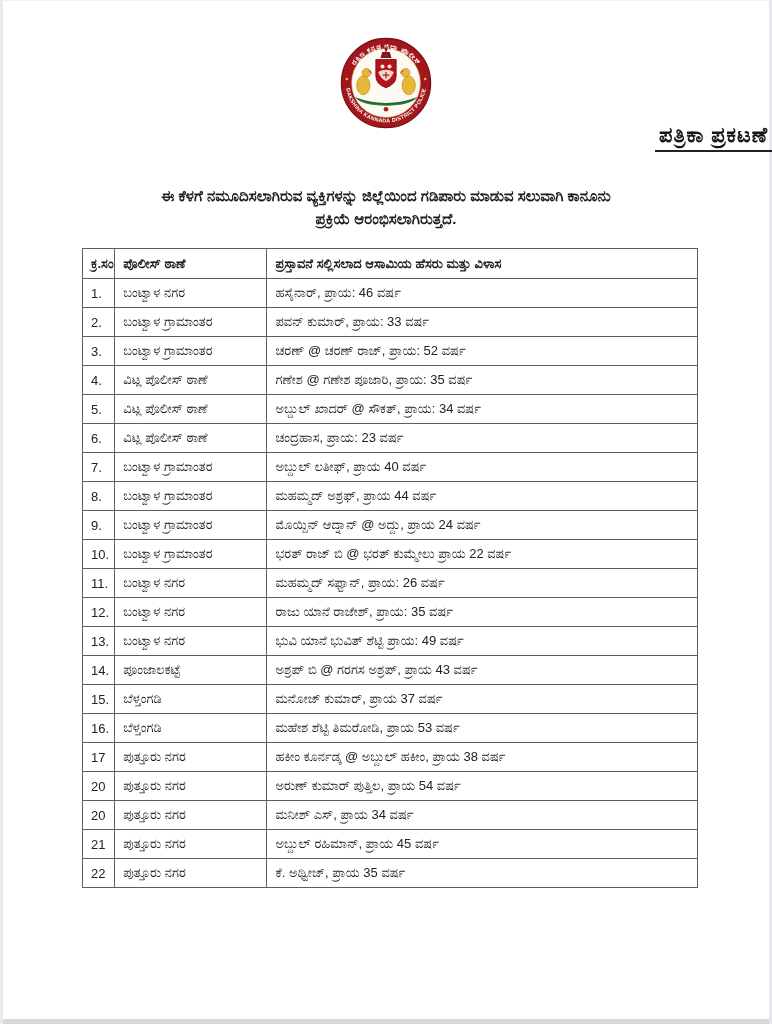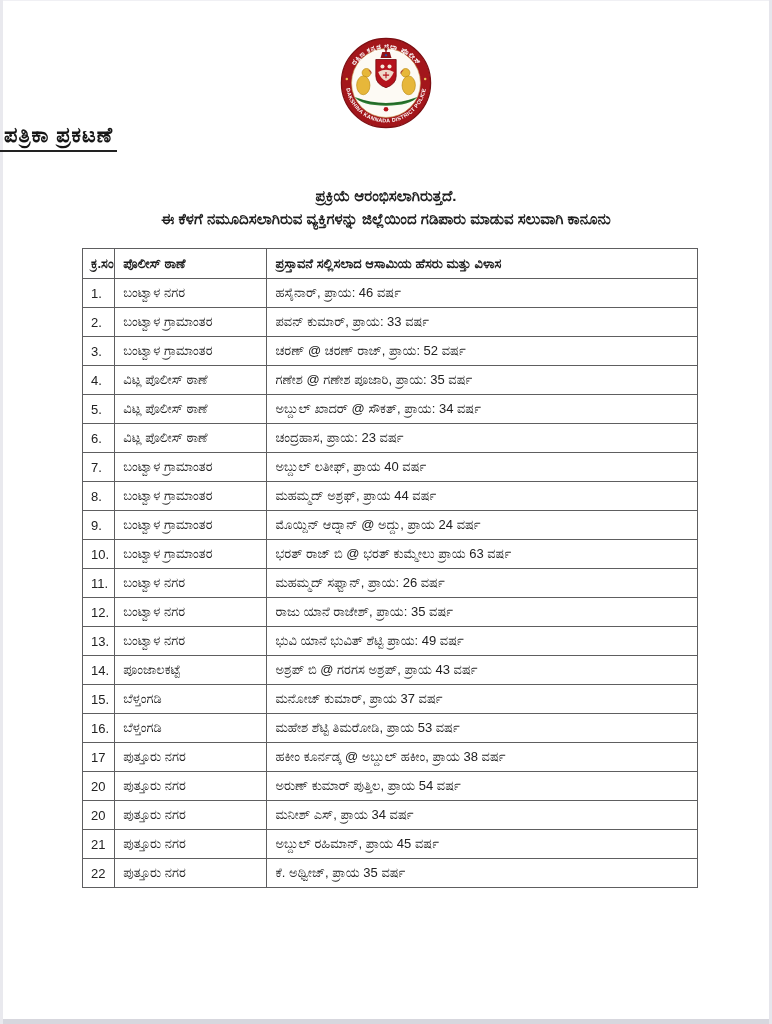--- a/index.html
+++ b/index.html
@@ -16,21 +16,21 @@
     background:#ffffff;
     box-shadow: inset 3px 0 0 #e9e9ee, inset -3px 0 0 #e6e6ec, inset 0 -5px 0 #d7d7de, inset 0 1px 0 #f0f0f4;
     overflow:hidden;
   }
   .seal-wrap {
     position:absolute; top:36px; left:0; width:100%;
     display:flex; justify-content:center;
   }
   .doc-title {
     position:absolute; top:123px; left:0; width:100%;
-    text-align:left;
+    text-align:right;
     font-size:21px; font-weight:bold; letter-spacing:1px;
     color:#161616;
   }
   .doc-title .u {
     display:inline-block;
     border-bottom:2px solid #222;
     padding:0 4px 3px 4px;
   }
   .intro {
     position:absolute; top:184px; left:84px; right:84px;
@@ -128,22 +128,22 @@
         <circle cx="60" cy="93.5" r="3" fill="#b5121b"></circle>
       </g>
     </svg>
   </div>
 
   <div class="doc-title">
     <span class="u">ಪತ್ರಿಕಾ ಪ್ರಕಟಣೆ</span>
   </div>
 
   <div class="intro">
+    <div>ಈ ಕೆಳಗೆ ನಮೂದಿಸಲಾಗಿರುವ ವ್ಯಕ್ತಿಗಳನ್ನು ಜಿಲ್ಲೆಯಿಂದ ಗಡಿಪಾರು ಮಾಡುವ ಸಲುವಾಗಿ ಕಾನೂನು</div>
     <div>ಪ್ರಕ್ರಿಯೆ ಆರಂಭಿಸಲಾಗಿರುತ್ತದೆ.</div>
-    <div>ಈ ಕೆಳಗೆ ನಮೂದಿಸಲಾಗಿರುವ ವ್ಯಕ್ತಿಗಳನ್ನು ಜಿಲ್ಲೆಯಿಂದ ಗಡಿಪಾರು ಮಾಡುವ ಸಲುವಾಗಿ ಕಾನೂನು</div>
   </div>
 
   <div class="roster">
     <table class="roster-table">
       <colgroup>
         <col class="col-serial">
           <col class="col-station">
           <col class="col-person">
       </colgroup>
       <thead>
@@ -195,21 +195,21 @@
             <td class="col-person">ಮಹಮ್ಮದ್ ಅಶ್ರಫ್, ಪ್ರಾಯ 44 ವರ್ಷ</td>
           </tr>
           <tr>
             <td class="col-serial">9.</td>
             <td class="col-station">ಬಂಟ್ವಾಳ ಗ್ರಾಮಾಂತರ</td>
             <td class="col-person">ಮೊಯ್ದಿನ್ ಆದ್ನಾನ್ @ ಅದ್ದು, ಪ್ರಾಯ 24 ವರ್ಷ</td>
           </tr>
           <tr>
             <td class="col-serial">10.</td>
             <td class="col-station">ಬಂಟ್ವಾಳ ಗ್ರಾಮಾಂತರ</td>
-            <td class="col-person">ಭರತ್ ರಾಜ್ ಬಿ @ ಭರತ್ ಕುಮ್ಮೇಲು ಪ್ರಾಯ 63 ವರ್ಷ</td>
+            <td class="col-person">ಭರತ್ ರಾಜ್ ಬಿ @ ಭರತ್ ಕುಮ್ಮೇಲು ಪ್ರಾಯ 22 ವರ್ಷ</td>
           </tr>
           <tr>
             <td class="col-serial">11.</td>
             <td class="col-station">ಬಂಟ್ವಾಳ ನಗರ</td>
             <td class="col-person">ಮಹಮ್ಮದ್ ಸಫ್ವಾನ್, ಪ್ರಾಯ: 26 ವರ್ಷ</td>
           </tr>
           <tr>
             <td class="col-serial">12.</td>
             <td class="col-station">ಬಂಟ್ವಾಳ ನಗರ</td>
             <td class="col-person">ರಾಜು ಯಾನೆ ರಾಜೇಶ್, ಪ್ರಾಯ: 35 ವರ್ಷ</td>

